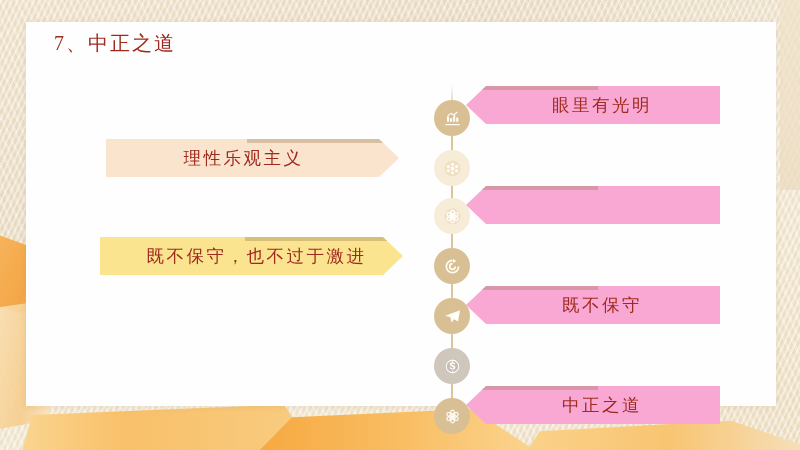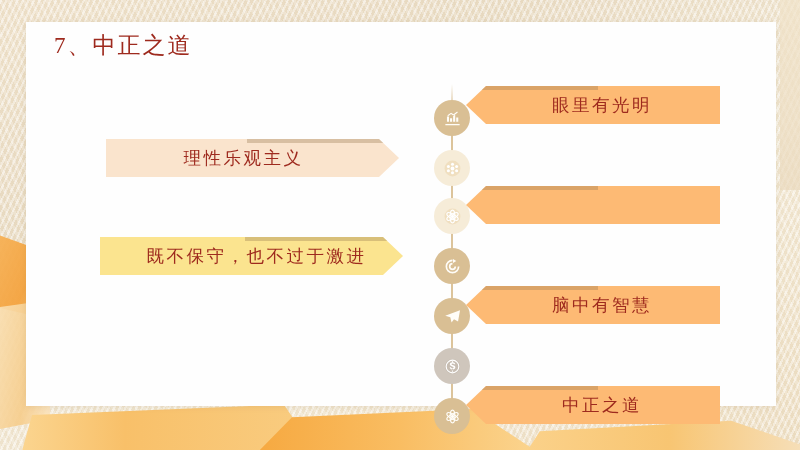--- a/index.html
+++ b/index.html
@@ -84,21 +84,21 @@
     height: 384px;
     background: #fefefe;
     box-shadow: 0 1px 6px rgba(140,110,60,0.13);
   }
 
   
   #title {
     position: absolute;
     left: 28px;
     top: 8px;
-    font-size: 23px;
+    font-size: 20px;
     letter-spacing: 2px;
     color: #9e2a1e;
     font-family: "Liberation Serif", "DejaVu Serif", serif;
     white-space: nowrap;
   }
 
   
   #spine {
     position: absolute;
     left: 425px;
@@ -155,21 +155,21 @@
     top: 0;
     height: 4px;
     background: rgba(150,120,80,0.34);
     pointer-events: none;
   }
   .arrow.right .bevel { right: 0;  width: 52%; }
   .arrow.left  .bevel { left: 0;   width: 52%; }
 
   .fill-peach  { background: #fae4cd; }
   .fill-yellow { background: #fbe48f; }
-  .fill-blue   { background: #fdba74; }
+  .fill-blue   { background: #f9a8d4; }
 
   .arrow span.lbl { position: relative; z-index: 2; }
 </style>
 </head>
 <body>
 
 <div id="slide">
 
   <div class="facet facet-a"></div>
   <div class="facet facet-b"></div>
@@ -278,21 +278,21 @@
       <div class="bevel"></div>
       <span class="lbl">眼里有光明</span>
     </div>
 
     <div class="arrow left fill-blue" style="left:440px; top:164px; width:254px;">
       <div class="bevel"></div>
     </div>
 
     <div class="arrow left fill-blue" style="left:440px; top:264px; width:254px;">
       <div class="bevel"></div>
-      <span class="lbl">脑中有智慧</span>
+      <span class="lbl">既不保守</span>
     </div>
 
     <div class="arrow left fill-blue" style="left:440px; top:364px; width:254px;">
       <div class="bevel"></div>
       <span class="lbl">中正之道</span>
     </div>
 
   </div>
 </div>
 

